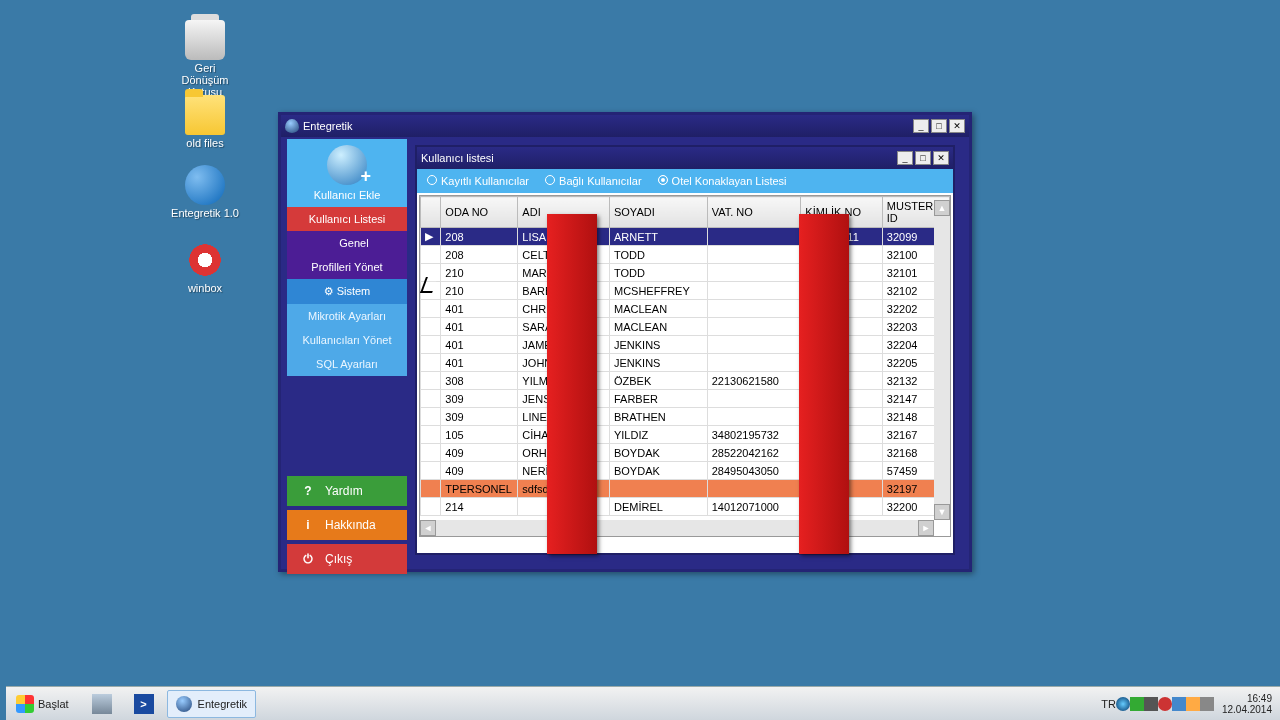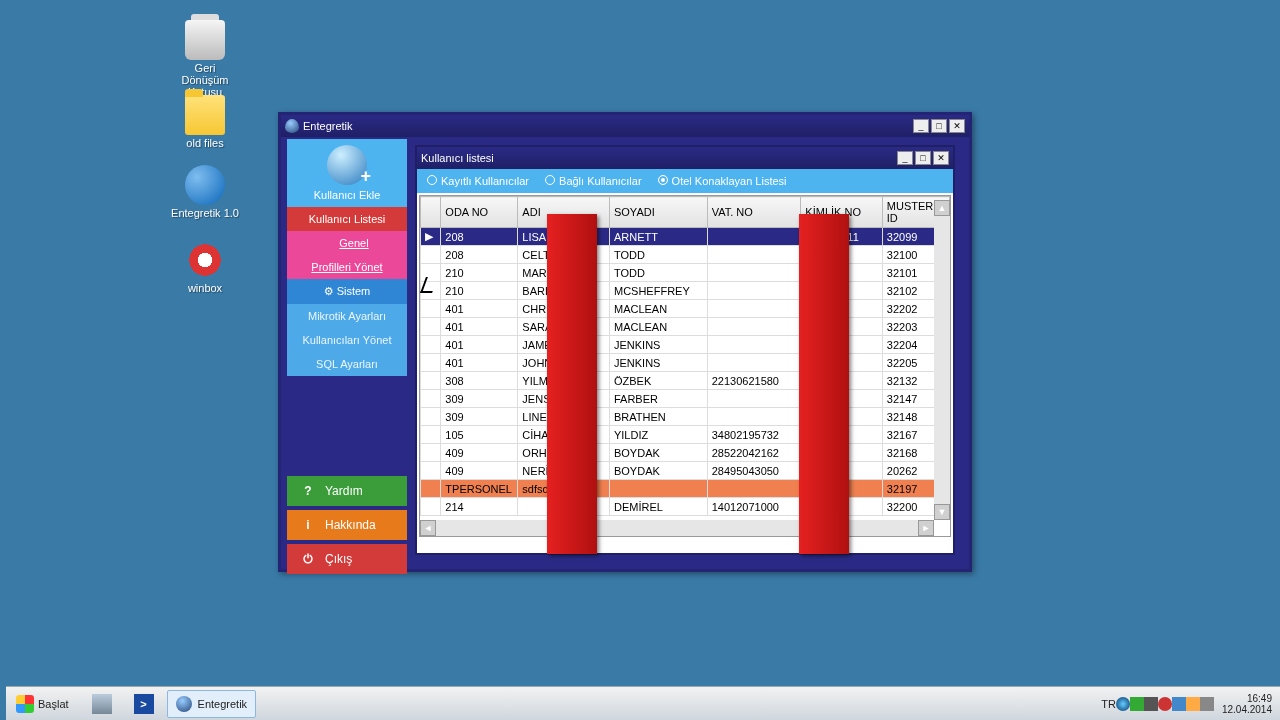--- a/index.html
+++ b/index.html
@@ -20,21 +20,21 @@
 .titlebar .tico { width:14px; height:14px; margin-right:4px; background:radial-gradient(circle at 40% 30%, #9cf,#247); border-radius:50% 50% 50% 50%/60% 60% 40% 40%; }
 .winctrls { margin-left:auto; display:flex; gap:2px; }
 .winbtn { width:16px; height:14px; background:#eee; border:1px solid #888; font-size:9px; line-height:12px; text-align:center; color:#000; cursor:pointer; }
 
 .sidebar { position:absolute; left:6px; top:24px; width:120px; }
 .sb-top { background:#4eb4f0; padding:6px 0 4px; text-align:center; font-size:11px; }
 .sb-top .bigico { width:40px; height:40px; margin:0 auto 4px; background:radial-gradient(circle at 35% 25%,#cdefff,#2a7bbf); border-radius:50%; position:relative;}
 .sb-top .bigico:after { content:"+"; position:absolute; right:-4px; bottom:-2px; font-size:18px; font-weight:bold; color:#fff;}
 .sb-item { font-size:11px; padding:6px 8px; text-align:center; cursor:pointer; }
 .sb-red { background:#d53a3a; }
-.sb-sub { background:#ec4899;text-decoration:underline; }
+.sb-sub { background:#4c1d95; }
 .sb-sub.hdr { position:relative; }
 .sb-sub.hdr:before { content:""; display:inline-block; width:10px; height:10px; margin-right:4px; vertical-align:middle; }
 .sb-blue { background:#2f86d4; }
 .sb-light { background:#4ea9e8; color:#eaf6ff; }
 .sb-bottom { margin-top:100px; }
 .sb-btn { display:flex; align-items:center; padding:6px; font-size:12px; margin-top:4px; cursor:pointer; }
 .sb-btn .sym { width:18px; height:18px; margin-right:8px; margin-left:6px; text-align:center; line-height:18px; font-weight:bold; }
 .help { background:#3a9d3a; } .help .sym { color:#fff; }
 .about { background:#e77a1a; } .about .sym { color:#fff; }
 .exit { background:#d33: ; background:#d33a3a; } .exit .sym { color:#fff; border-radius:50%; }
@@ -288,21 +288,21 @@
               <td></td>
               <td>32168</td>
             </tr>
             <tr>
               <td></td>
               <td>409</td>
               <td>NERİM</td>
               <td>BOYDAK</td>
               <td>28495043050</td>
               <td></td>
-              <td>20262</td>
+              <td>57459</td>
             </tr>
             <tr class="highlight">
               <td></td>
               <td>TPERSONEL</td>
               <td>sdfsdfs</td>
               <td></td>
               <td></td>
               <td></td>
               <td>32197</td>
             </tr>

